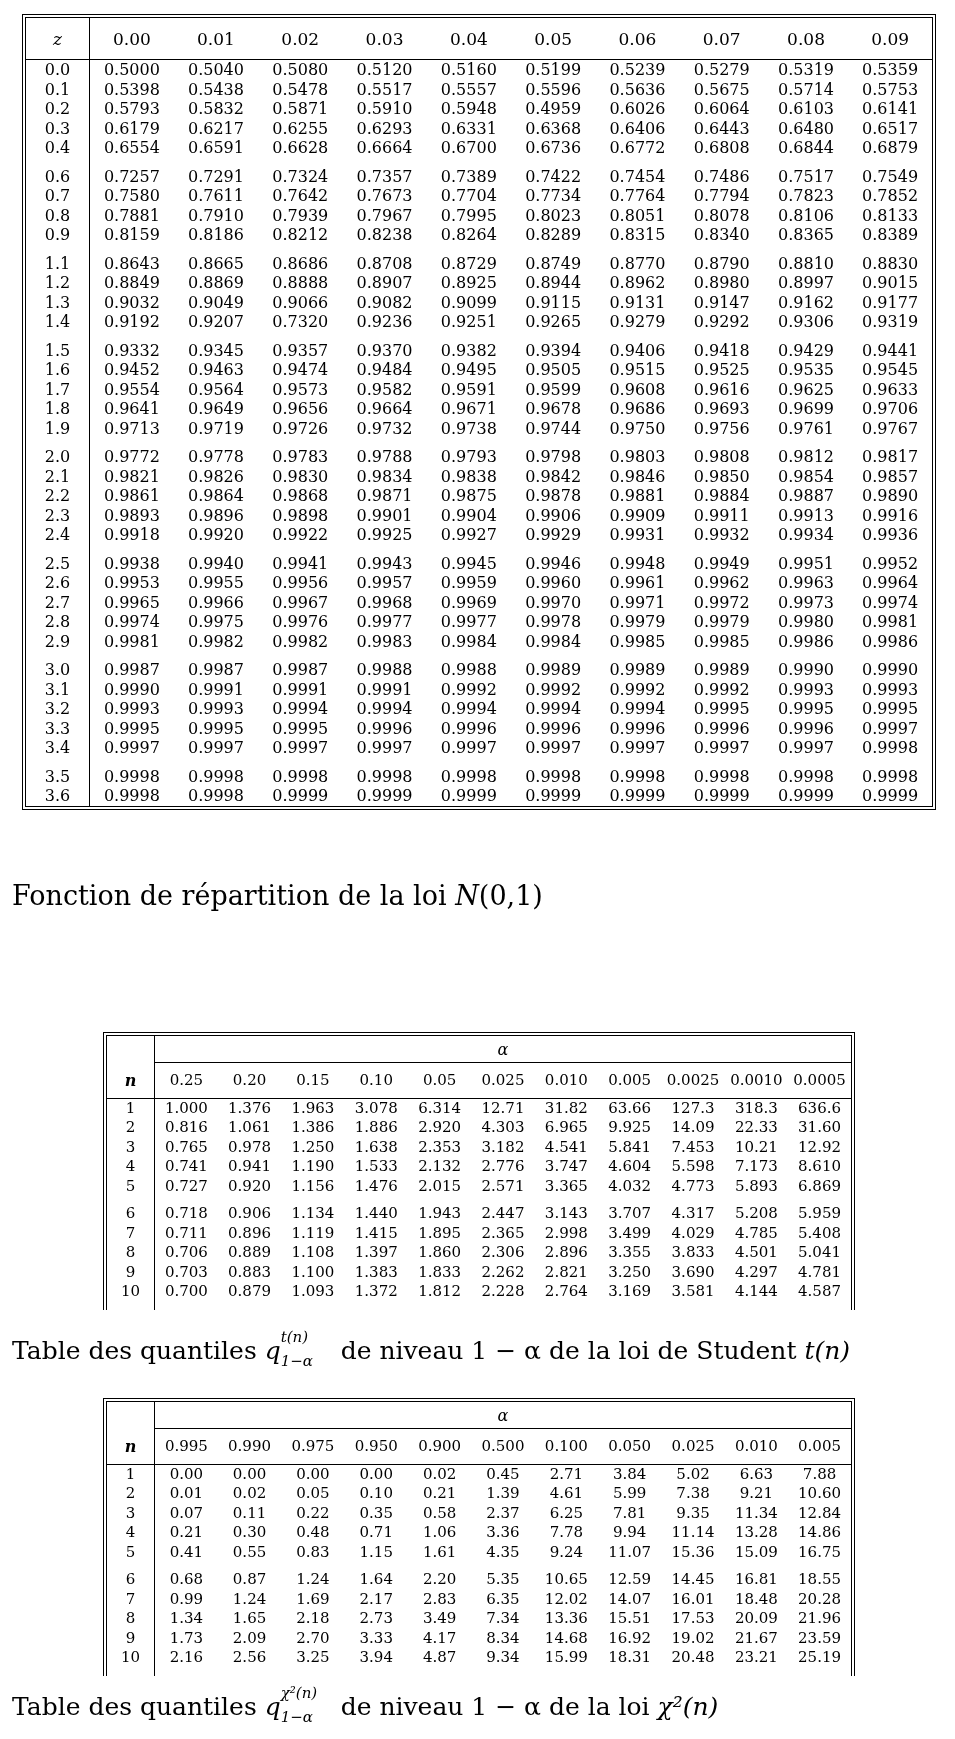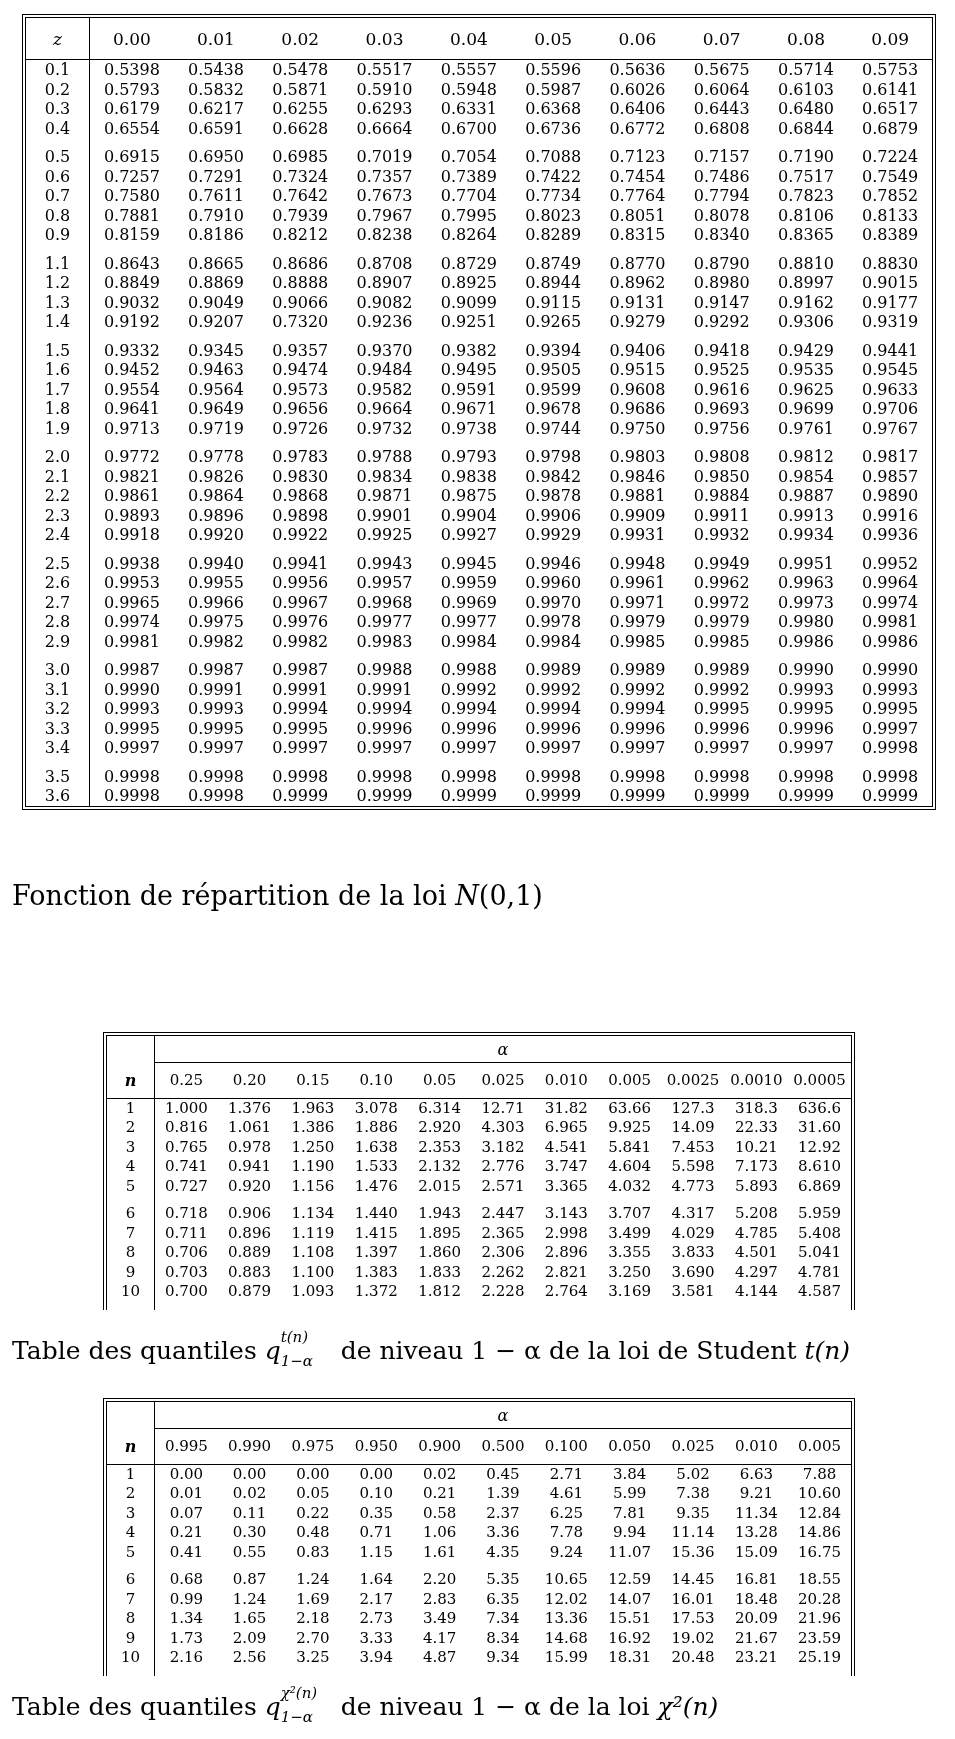--- a/index.html
+++ b/index.html
@@ -79,40 +79,53 @@
             <th class="colh">0.02</th>
             <th class="colh">0.03</th>
             <th class="colh">0.04</th>
             <th class="colh">0.05</th>
             <th class="colh">0.06</th>
             <th class="colh">0.07</th>
             <th class="colh">0.08</th>
             <th class="colh">0.09</th>
           </tr>
           <tr class="data-row">
+            <td class="rowh">0.0</td>
+            <td class="val">0.5000</td>
+            <td class="val">0.5040</td>
+            <td class="val">0.5080</td>
+            <td class="val">0.5120</td>
+            <td class="val">0.5160</td>
+            <td class="val">0.5199</td>
+            <td class="val">0.5239</td>
+            <td class="val">0.5279</td>
+            <td class="val">0.5319</td>
+            <td class="val">0.5359</td>
+          </tr>
+          <tr class="data-row">
             <td class="rowh">0.1</td>
             <td class="val">0.5398</td>
             <td class="val">0.5438</td>
             <td class="val">0.5478</td>
             <td class="val">0.5517</td>
             <td class="val">0.5557</td>
             <td class="val">0.5596</td>
             <td class="val">0.5636</td>
             <td class="val">0.5675</td>
             <td class="val">0.5714</td>
             <td class="val">0.5753</td>
           </tr>
           <tr class="data-row">
             <td class="rowh">0.2</td>
             <td class="val">0.5793</td>
             <td class="val">0.5832</td>
             <td class="val">0.5871</td>
             <td class="val">0.5910</td>
             <td class="val">0.5948</td>
-            <td class="val">0.5987</td>
+            <td class="val">0.4959</td>
             <td class="val">0.6026</td>
             <td class="val">0.6064</td>
             <td class="val">0.6103</td>
             <td class="val">0.6141</td>
           </tr>
           <tr class="data-row">
             <td class="rowh">0.3</td>
             <td class="val">0.6179</td>
             <td class="val">0.6217</td>
             <td class="val">0.6255</td>
@@ -133,33 +146,20 @@
             <td class="val">0.6700</td>
             <td class="val">0.6736</td>
             <td class="val">0.6772</td>
             <td class="val">0.6808</td>
             <td class="val">0.6844</td>
             <td class="val">0.6879</td>
           </tr>
           <tr class="gap">
             <td class="rowh"></td>
             <td colspan="10"></td>
-          </tr>
-          <tr class="data-row">
-            <td class="rowh">0.5</td>
-            <td class="val">0.6915</td>
-            <td class="val">0.6950</td>
-            <td class="val">0.6985</td>
-            <td class="val">0.7019</td>
-            <td class="val">0.7054</td>
-            <td class="val">0.7088</td>
-            <td class="val">0.7123</td>
-            <td class="val">0.7157</td>
-            <td class="val">0.7190</td>
-            <td class="val">0.7224</td>
           </tr>
           <tr class="data-row">
             <td class="rowh">0.6</td>
             <td class="val">0.7257</td>
             <td class="val">0.7291</td>
             <td class="val">0.7324</td>
             <td class="val">0.7357</td>
             <td class="val">0.7389</td>
             <td class="val">0.7422</td>
             <td class="val">0.7454</td>

